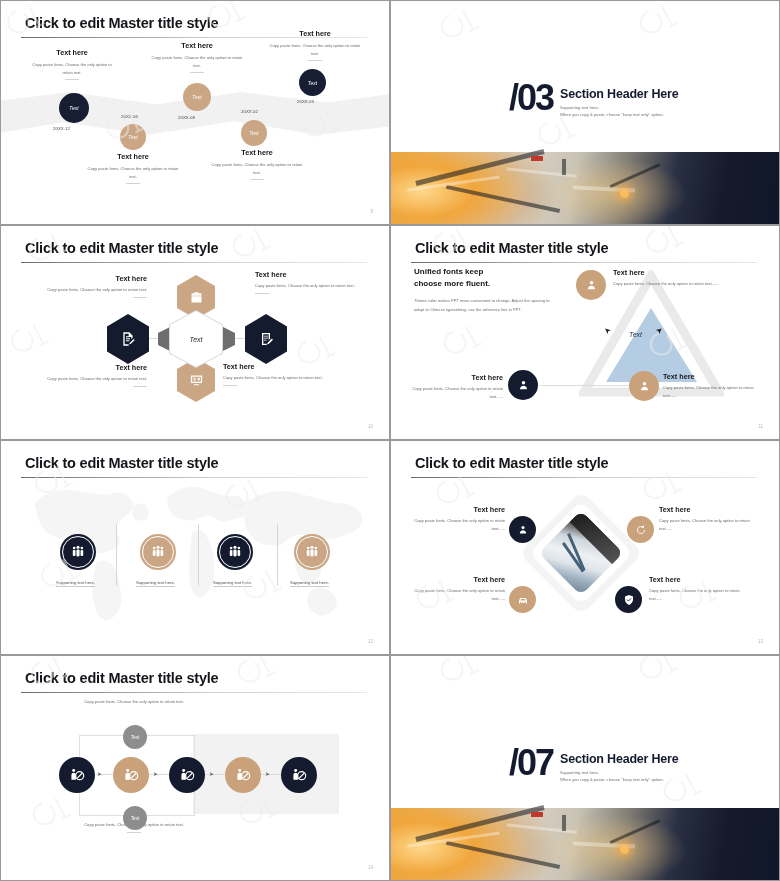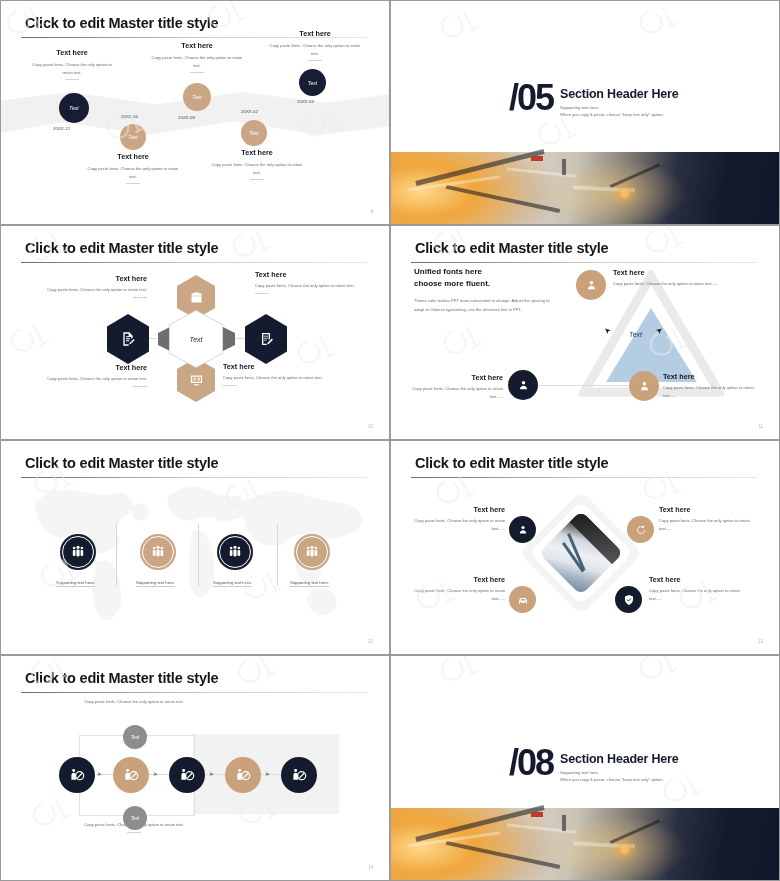--- a/index.html
+++ b/index.html
@@ -259,21 +259,21 @@
             <path d="M8 0 C-6 0 -10 14 0 20 C8 25 18 18 14 6"></path>
             <path d="M22 2 l0 22 M18 24 l10 0"></path>
           </g>
         </g>
       </svg>
     </div>
   </div>
 
   <div class="slide">
     <div class="sec-wrap">
-      <div class="sec-num">/05</div>
+      <div class="sec-num">/03</div>
       <div class="sec-txt">
         <div class="sec-h">Section Header Here</div>
         <div class="sec-s">Supporting text here.</div>
         <div class="sec-s" style="margin-top:0">When you copy &amp; paste, choose "keep text only" option.</div>
       </div>
     </div>
     <div class="sec-photo">
       <span class="sl" style="left:6%;top:18%;width:34%;height:5px;transform:rotate(-14deg);"></span>
       <span class="sl" style="left:14%;top:62%;width:30%;height:4px;transform:rotate(12deg);"></span>
       <span class="hl" style="left:4%;top:42%;width:24%;height:3px;transform:rotate(-8deg);"></span>
@@ -398,21 +398,21 @@
           </g>
         </g>
       </svg>
     </div>
   </div>
 
   <div class="slide">
     <div class="s-title">Click to edit Master title style</div>
     <div class="s-rule"></div>
 
-    <div class="lead" style="position:absolute;left:23px;top:40px;">Unified fonts here</div>
+    <div class="lead" style="position:absolute;left:23px;top:40px;">Unified fonts keep</div>
     <div class="lead" style="position:absolute;left:23px;top:52px;">choose more fluent.</div>
     <div class="body" style="position:absolute;left:23px;top:70px;width:140px;line-height:2.2;">Theme color makes PPT more convenient to change. Adjust the spacing to adapt to Chinese typesetting, use the reference line in PPT.</div>
 
     <svg style="position:absolute;left:188px;top:44px;" width="145" height="130" viewBox="0 0 145 130">
       <polygon points="72,6 140,122 5,122" fill="none" stroke="#eaeaea" stroke-width="9"></polygon>
       <polygon points="72,38 118,112 27,112" fill="#b5cde3"></polygon>
     </svg>
     <div style="position:absolute;left:238px;top:105px;font-size:7px;font-style:italic;color:#1f3048;">Text</div>
 
     <div style="position:absolute;left:252px;top:150px;color:#222;font-size:8px;">➤</div>
@@ -754,21 +754,21 @@
             <path d="M8 0 C-6 0 -10 14 0 20 C8 25 18 18 14 6"></path>
             <path d="M22 2 l0 22 M18 24 l10 0"></path>
           </g>
         </g>
       </svg>
     </div>
   </div>
 
   <div class="slide">
     <div class="sec-wrap" style="top:92px;">
-      <div class="sec-num">/08</div>
+      <div class="sec-num">/07</div>
       <div class="sec-txt">
         <div class="sec-h">Section Header Here</div>
         <div class="sec-s">Supporting text here.</div>
         <div class="sec-s" style="margin-top:0">When you copy &amp; paste, choose "keep text only" option.</div>
       </div>
     </div>
     <div class="sec-photo" style="height:72px;">
       <span class="sl" style="left:6%;top:18%;width:34%;height:5px;transform:rotate(-14deg);"></span>
       <span class="sl" style="left:14%;top:62%;width:30%;height:4px;transform:rotate(12deg);"></span>
       <span class="hl" style="left:4%;top:42%;width:24%;height:3px;transform:rotate(-8deg);"></span>

